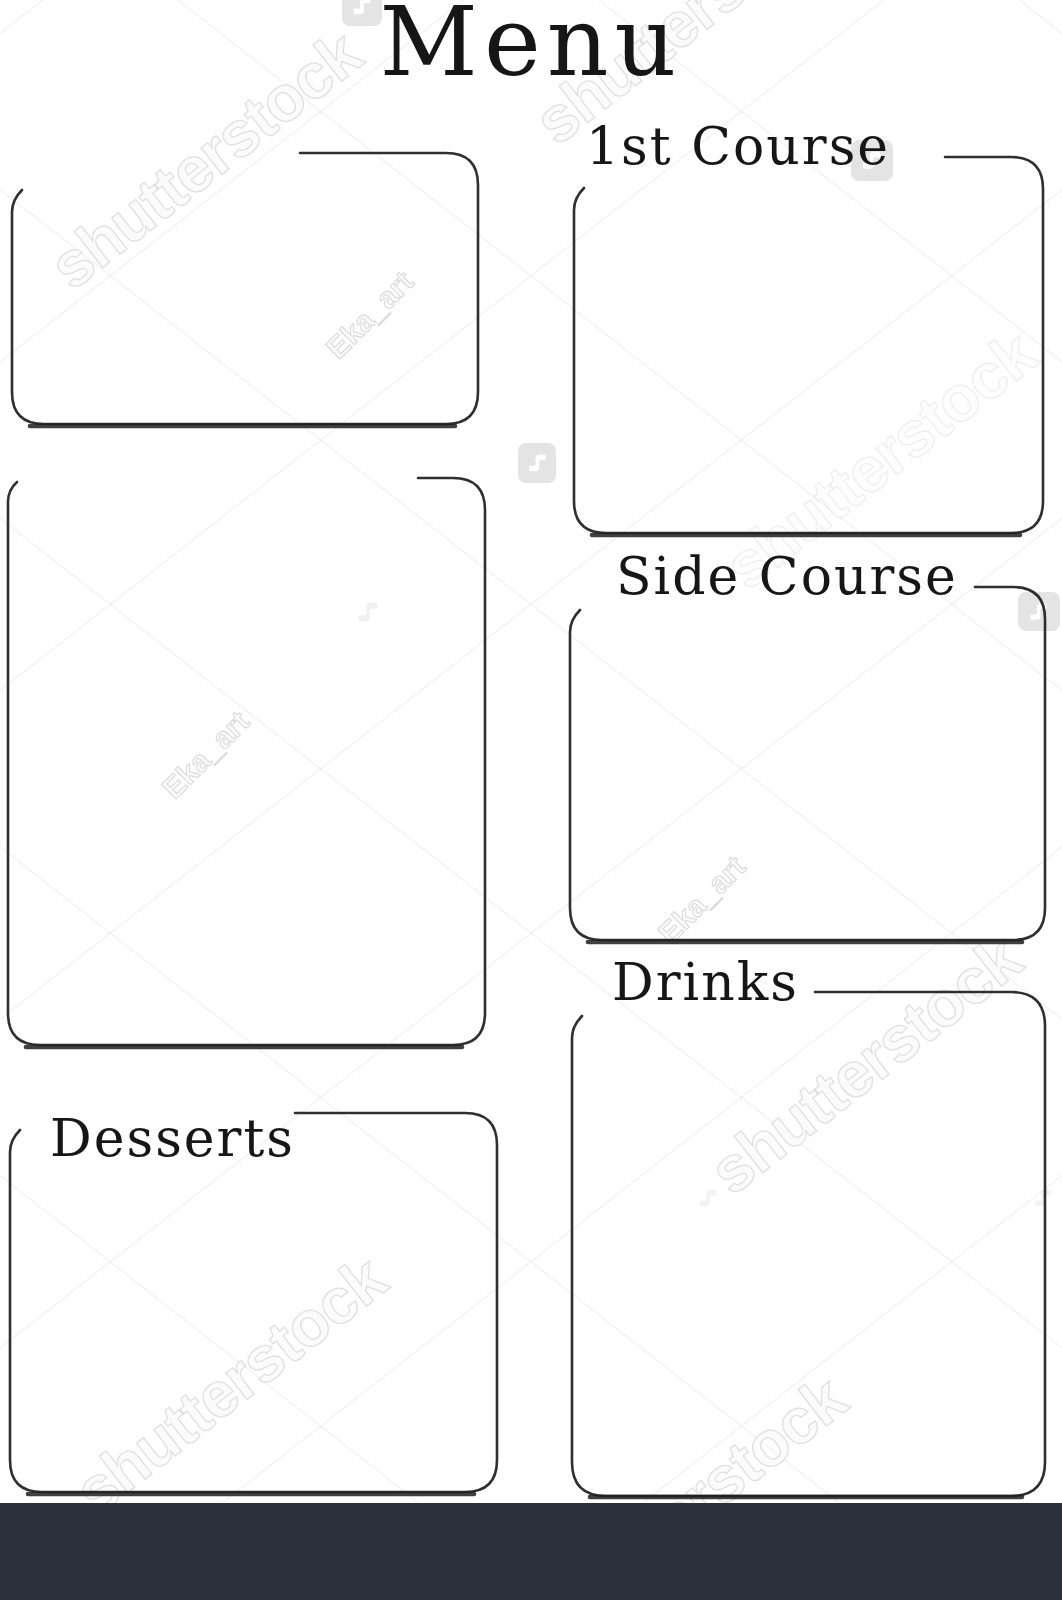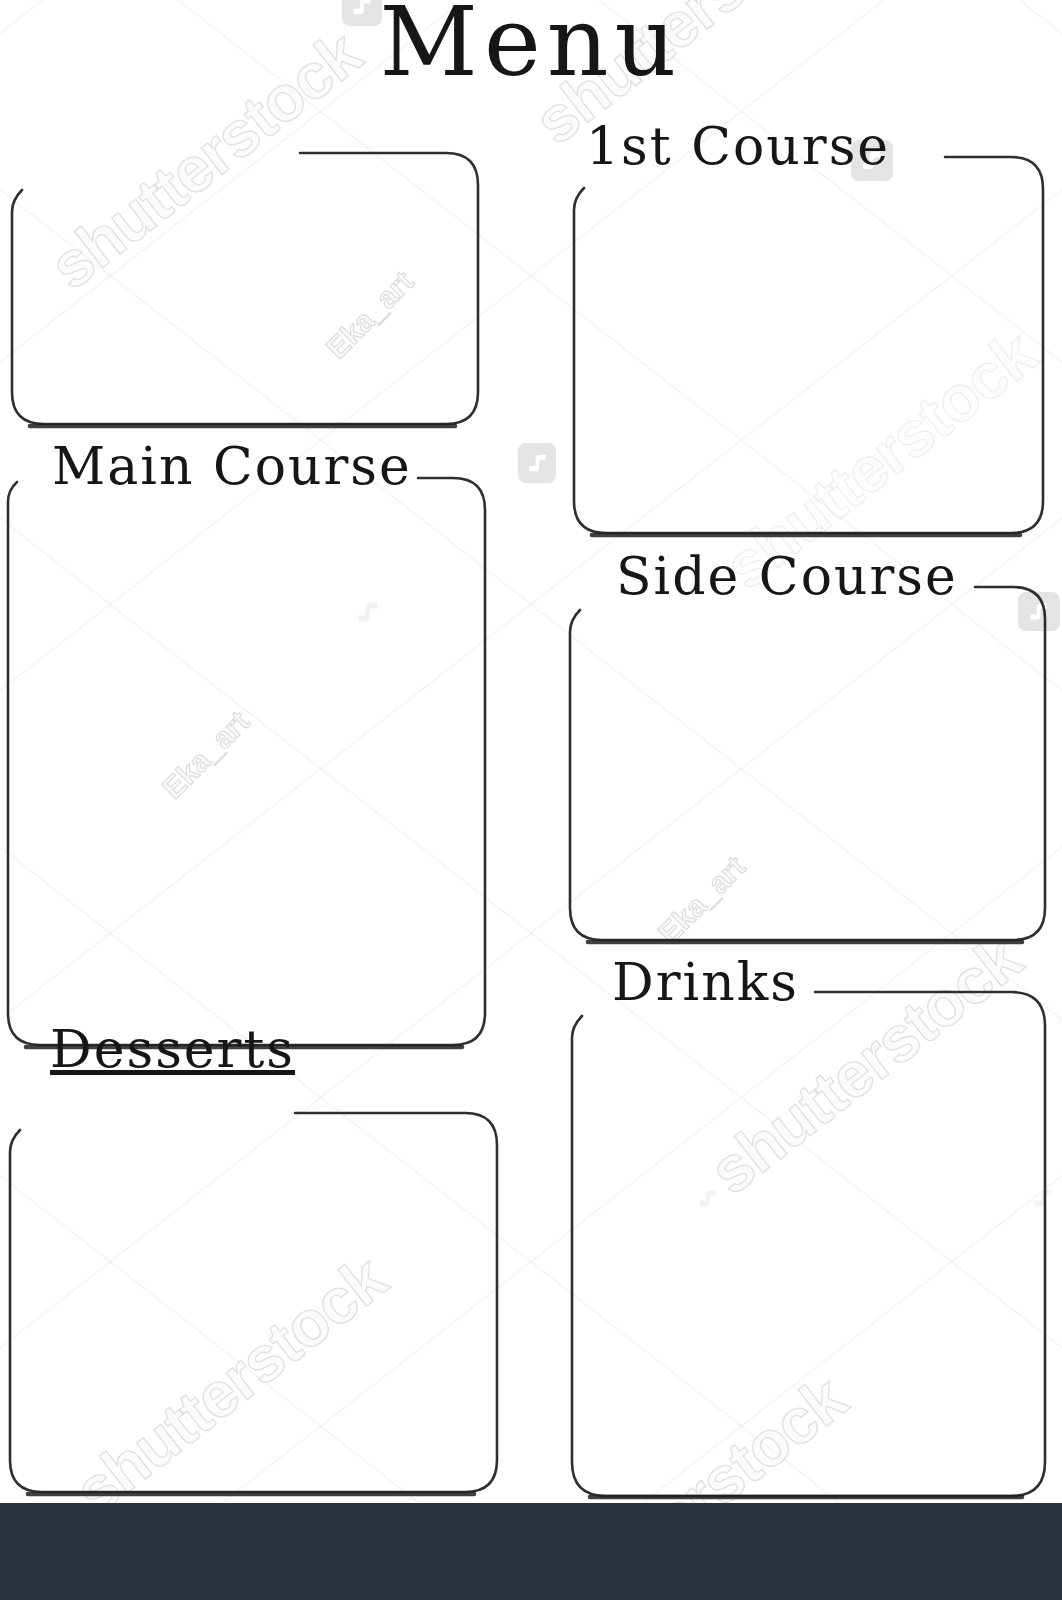--- a/index.html
+++ b/index.html
@@ -109,24 +109,23 @@
 
     <path class="outline" d="M 815 992 H 1011 Q 1045 992 1045 1026 V 1462 Q 1045 1496 1011 1496 H 606 Q 572 1496 572 1462 V 1038 Q 572 1026 582 1016"></path>
     <path class="heavy" d="M 590 1497 H 1022"></path>
 
     <path class="outline" d="M 295 1113 H 465 Q 497 1113 497 1145 V 1460 Q 497 1492 465 1492 H 42 Q 10 1492 10 1460 V 1152 Q 10 1140 20 1130"></path>
     <path class="heavy" d="M 28 1494 H 474"></path>
   </svg>
 
   <div class="mtitle menu-title">Menu</div>
   <div class="mtitle sec-title" style="left:586px;top:120px;">1st Course</div>
-  <div class="mtitle sec-title" style="left:52px;top:440px;">Main Course</div>
   <div class="mtitle sec-title" style="left:616px;top:550px;">Side Course</div>
   <div class="mtitle sec-title" style="left:612px;top:956px;">Drinks</div>
-  <div class="mtitle sec-title" style="left:50px;top:1023px;text-decoration:underline;">Desserts</div>
+  <div class="mtitle sec-title" style="left:50px;top:1112px;">Desserts</div>
 
   <div class="footer">
     
     
     
   </div>
 
 </div>
 
 </body></html>

